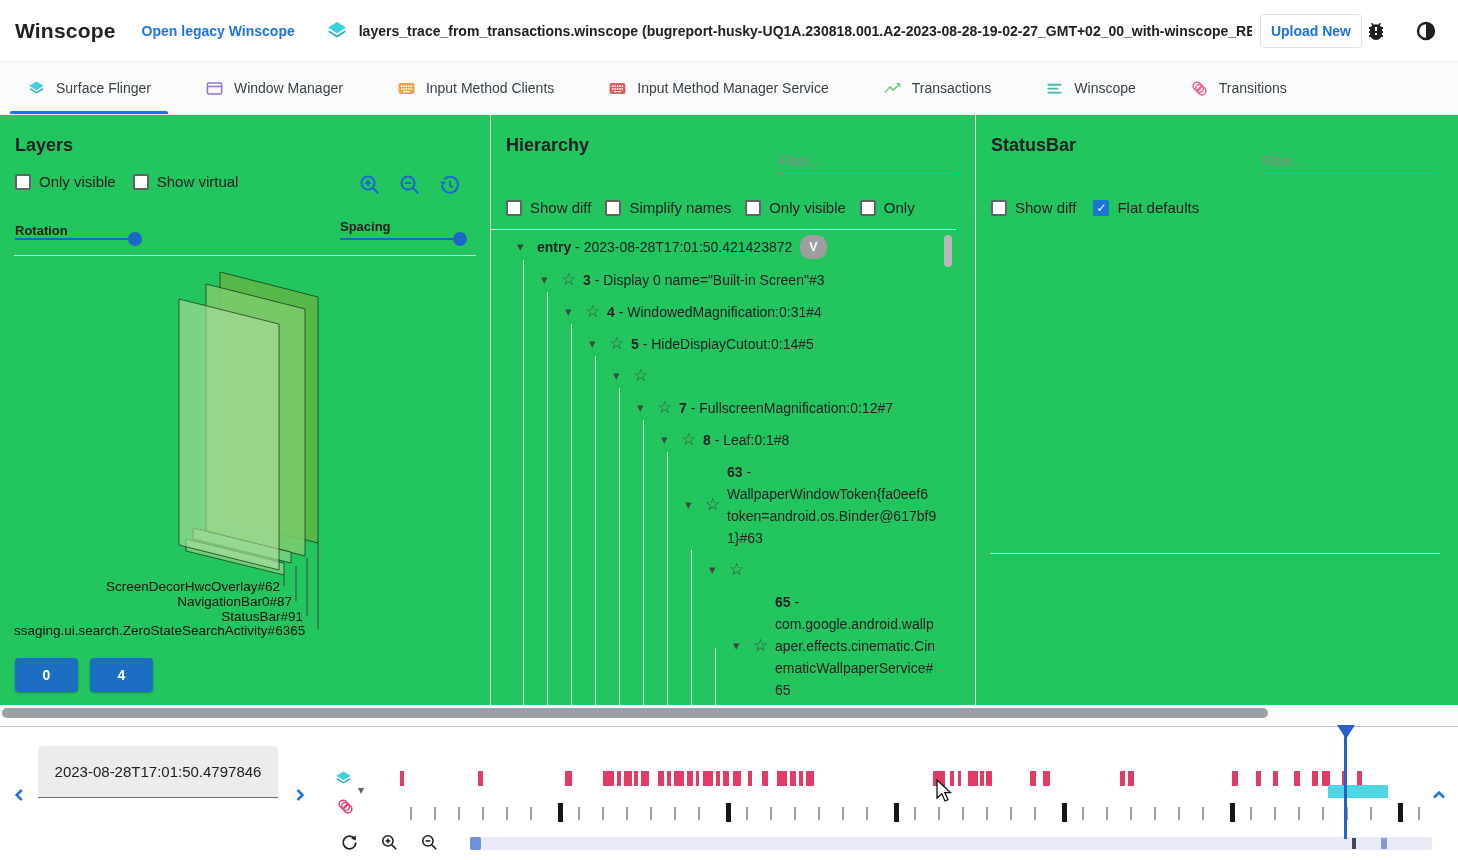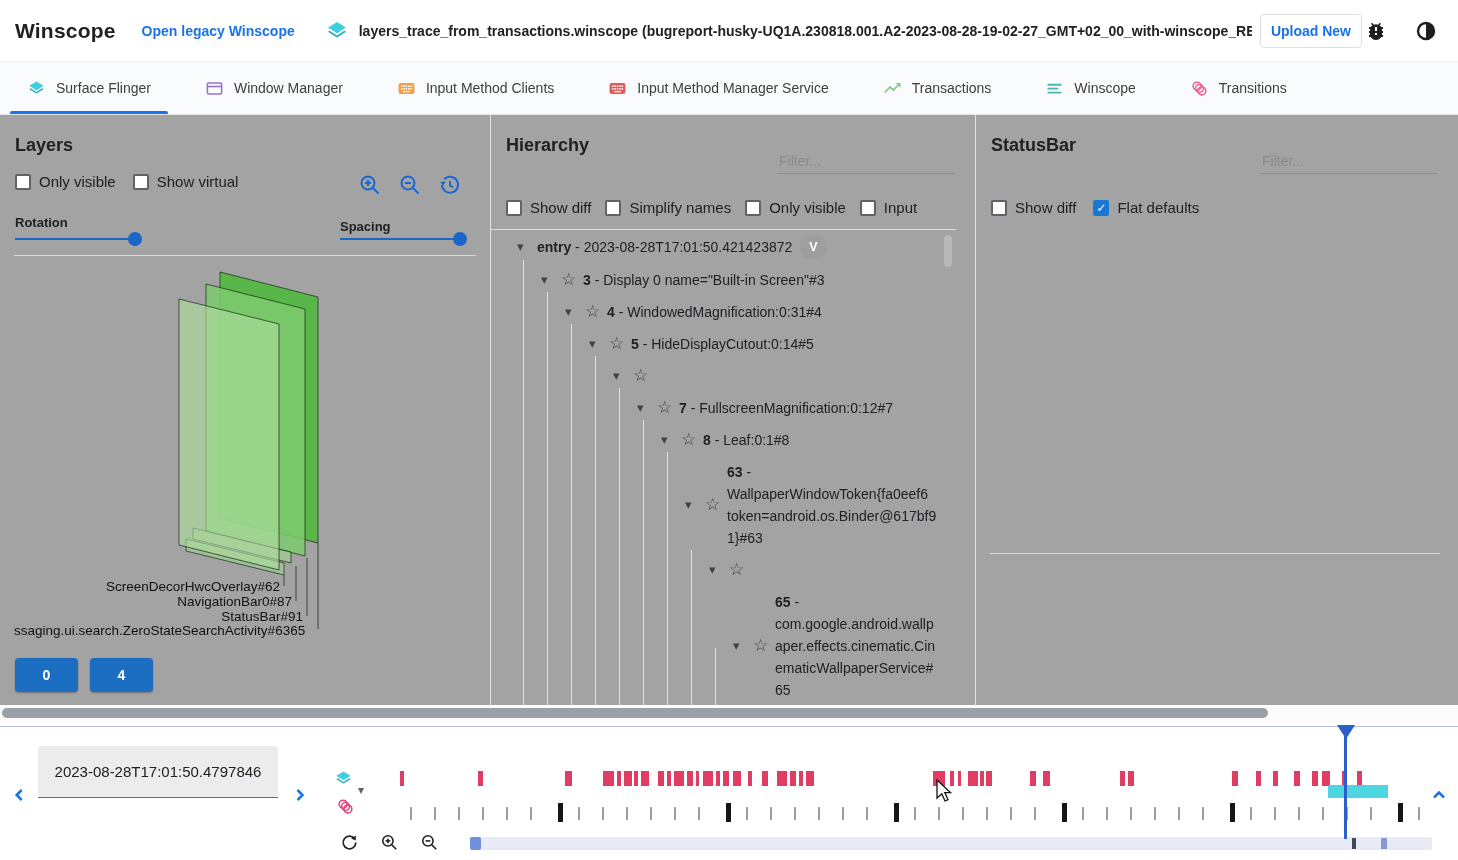--- a/index.html
+++ b/index.html
@@ -18,21 +18,21 @@
   .hdr-icon { width:24px; height:24px; flex:0 0 auto; }
   
   #tabbar { position:absolute; left:0; top:62px; width:1458px; height:53px; background:#fafbfc;
     border-bottom:1px solid #e4e6e8; display:flex; overflow:hidden; }
   .tab { display:flex; align-items:center; gap:10px; padding:0 27px; font-size:14px; color:#3c4043;
     white-space:nowrap; cursor:pointer; position:relative; }
   .tab.active::after { content:""; position:absolute; left:10px; right:10px; bottom:0; height:3px;
     background:#1a73e8; border-radius:2px 2px 0 0; }
   .tab .ticon { width:19px; height:19px; display:inline-block; }
   
-  #main { position:absolute; left:0; top:115px; width:1458px; height:590px; background:#a3a3a3; }
+  #main { position:absolute; left:0; top:115px; width:1458px; height:590px; background:#22c55e; }
   .panel { position:absolute; top:0; height:590px; }
   #layers-panel { left:0; width:490px; }
   #hierarchy-panel { left:490px; width:485px; border-left:1px solid #e0e0e0; }
   #properties-panel { left:975px; width:483px; border-left:1px solid #e0e0e0; }
   .panel-title { position:absolute; left:15px; top:20px; font-size:18px; font-weight:600; }
   .filter-input { position:absolute; top:34px; right:20px; width:178px; border:none; outline:none;
     border-bottom:1px solid #8f8f8f; font-size:14px; padding:4px 2px; background:transparent; color:#202124; }
   .filter-input::placeholder { color:#8a8a8a; }
   .cb-row { position:absolute; left:15px; display:flex; align-items:center; gap:17px; font-size:15px; }
   .cb { display:flex; align-items:center; gap:8px; cursor:pointer; white-space:nowrap; }
@@ -215,21 +215,21 @@
           <line x1="7" y1="10" x2="13" y2="10"></line>
         </svg>
     </span>
     <span class="iconbtn" style="left:438px; top:58px;">
       <svg viewBox="0 0 24 24" width="24" height="24" fill="none" stroke="#1967d2" stroke-width="2">
           <path d="M6.2 6.2A8 8 0 1 1 4 12"></path>
           <polyline points="12 8 12 12.5 15 14.5"></polyline>
           <polygon points="2.2,8.8 7.8,8.8 5,12.6" fill="#1967d2" stroke="none"></polygon>
         </svg>
     </span>
-    <div class="slider-label" style="left:15px; top:100px;text-align:right;">Rotation</div>
+    <div class="slider-label" style="left:15px; top:108px;text-align:right;">Rotation</div>
     <div class="slider" style="left:15px; top:123px; width:125px;">
       <div class="knob" style="left:113px;"></div>
     </div>
     <div class="slider-label" style="left:340px; top:104px;">Spacing</div>
     <div class="slider" style="left:340px; top:123px; width:125px;">
       <div class="knob" style="left:113px;"></div>
     </div>
     <div class="pdivider" style="left:14px; top:140px; width:462px;"></div>
 
     <svg class="abs" style="left:0; top:140px;" width="490" height="400" viewBox="0 255 490 400">
@@ -266,21 +266,21 @@
         <label class="cb">
           <span class="box"></span>
           <span>Simplify names</span>
         </label>
         <label class="cb">
           <span class="box"></span>
           <span>Only visible</span>
         </label>
         <label class="cb">
           <span class="box"></span>
-          <span>Input</span>
+          <span>Only</span>
         </label>
       </div>
     <div id="tree" style="position: relative;">
         <div class="trow" style="padding-left: 26px;">
           <span class="arr">▾</span>
           <span class="ttext"><b>entry</b> - 2023-08-28T17:01:50.421423872<span class="chip">V</span></span>
         </div>
         <div class="trow" style="padding-left: 50px;">
           <span class="arr">▾</span>
           <span class="star">☆</span>

